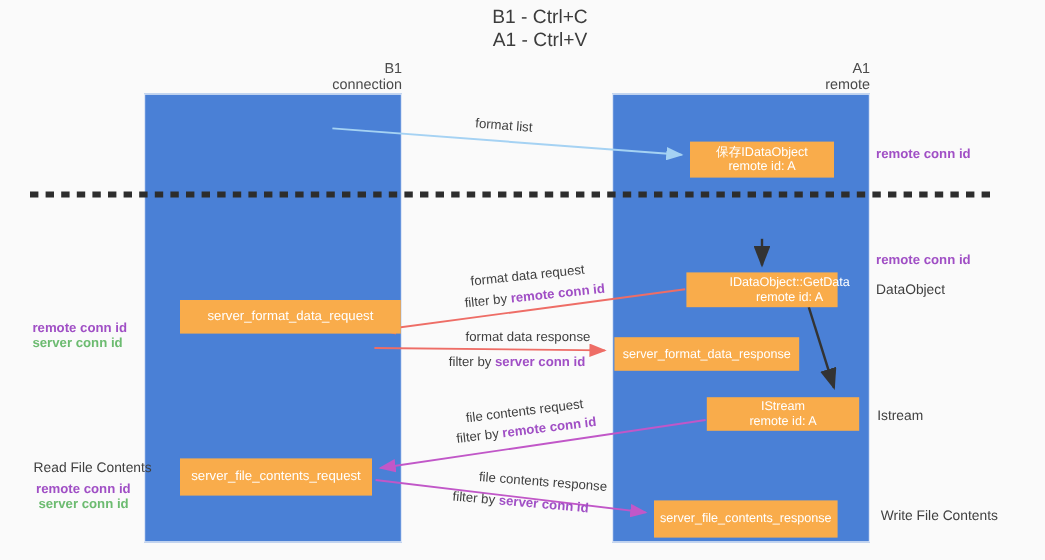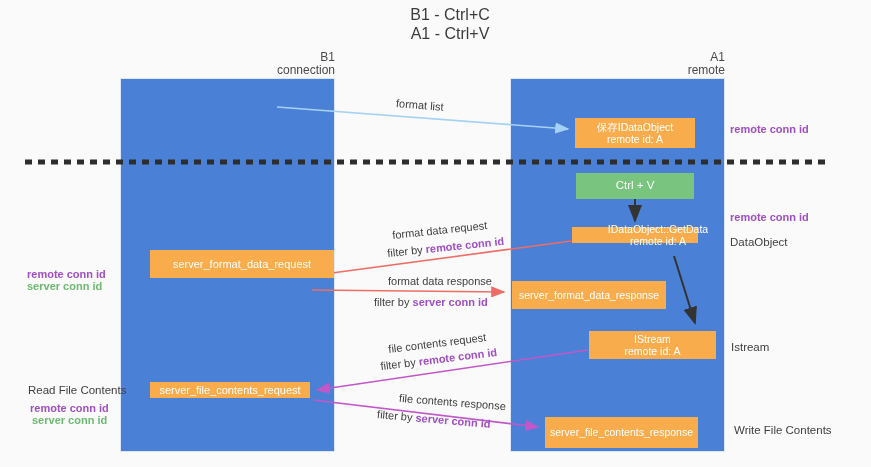--- a/index.html
+++ b/index.html
@@ -76,43 +76,40 @@
     <line x1="588" y1="350" x2="317" y2="390" stroke="#c157c8" stroke-width="1.6" marker-end="url(#ah-mag)"></line>
     <line x1="313" y1="400" x2="538" y2="427" stroke="#c157c8" stroke-width="1.6" marker-end="url(#ah-mag)"></line>
   </svg>
 
 
   <div class="abs box orange-box two-line" style="left:575px;top:118px;width:120px;height:30px;">
     <span>保存IDataObject</span>
     <span>remote id: A</span>
   </div>
 
-  <div class="abs box green-box" style="left:576px;top:173px;width:118px;height:26px;">
-    <span>Ctrl + V</span>
-  </div>
 
-  <div class="abs box orange-box two-line" style="left:572px;top:227px;width:126px;height:16px;padding-left:46px;">
+  <div class="abs box orange-box two-line" style="left:572px;top:227px;width:126px;height:29px;padding-left:46px;">
     <span>IDataObject::GetData</span>
     <span>remote id: A</span>
   </div>
 
   <div class="abs box orange-box" style="left:150px;top:250px;width:184px;height:28px;">
     <span>server_format_data_request</span>
   </div>
 
   <div class="abs box orange-box two-line" style="left:512px;top:281px;width:154px;height:28px;font-size:10.5px;">
     <span>server_format_data_response</span>
   </div>
 
   <div class="abs box orange-box two-line" style="left:589px;top:331px;width:127px;height:28px;">
     <span>IStream</span>
     <span>remote id: A</span>
   </div>
 
-  <div class="abs box orange-box" style="left:150px;top:382px;width:160px;height:16px;align-items:center;">
+  <div class="abs box orange-box" style="left:150px;top:382px;width:160px;height:31px;align-items:center;">
     <span>server_file_contents_request</span>
   </div>
 
   <div class="abs box orange-box" style="left:545px;top:417px;width:153px;height:31px;font-size:10.5px;">
     <span>server_file_contents_response</span>
   </div>
 
   <div class="abs lbl rot-p4" style="left:396px;top:99px;">format list</div>
 
   <div class="abs lbl rot-m6" style="left:392px;top:224px;">format data request</div>

